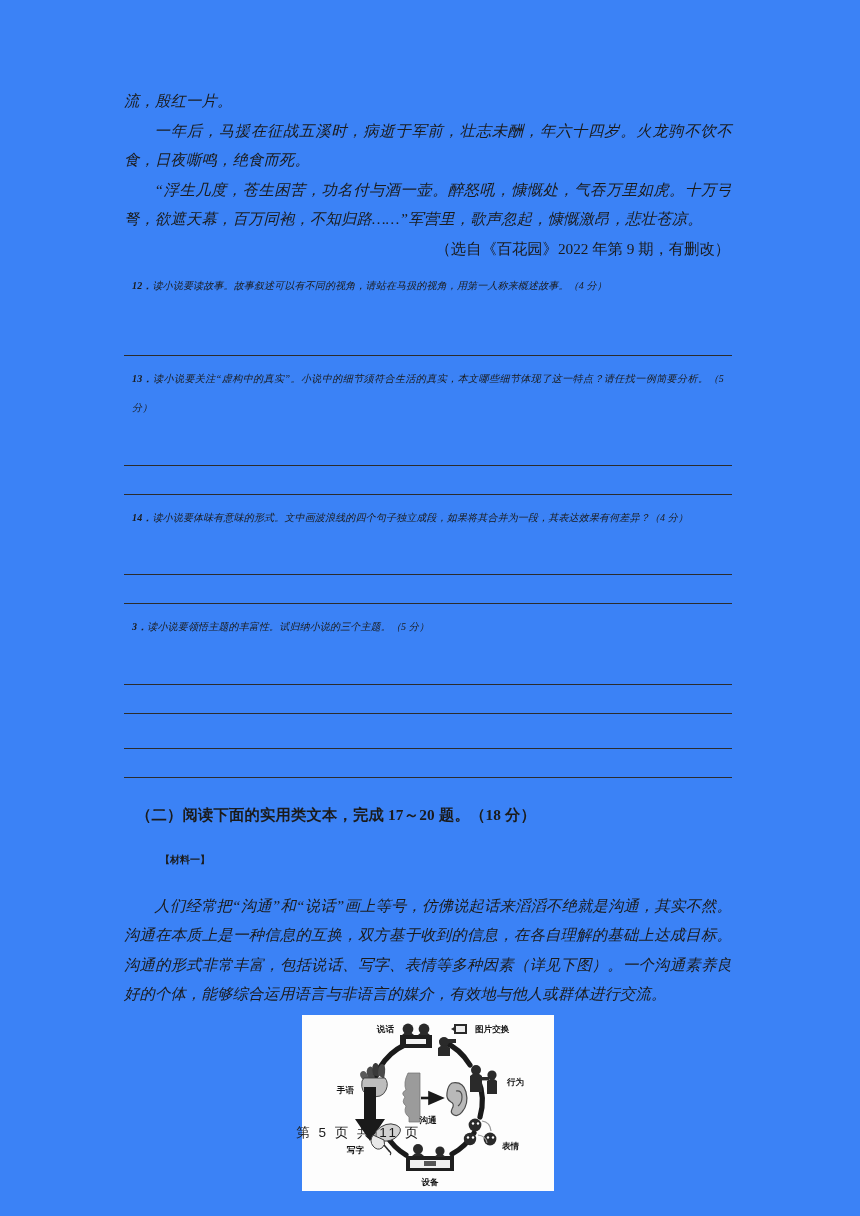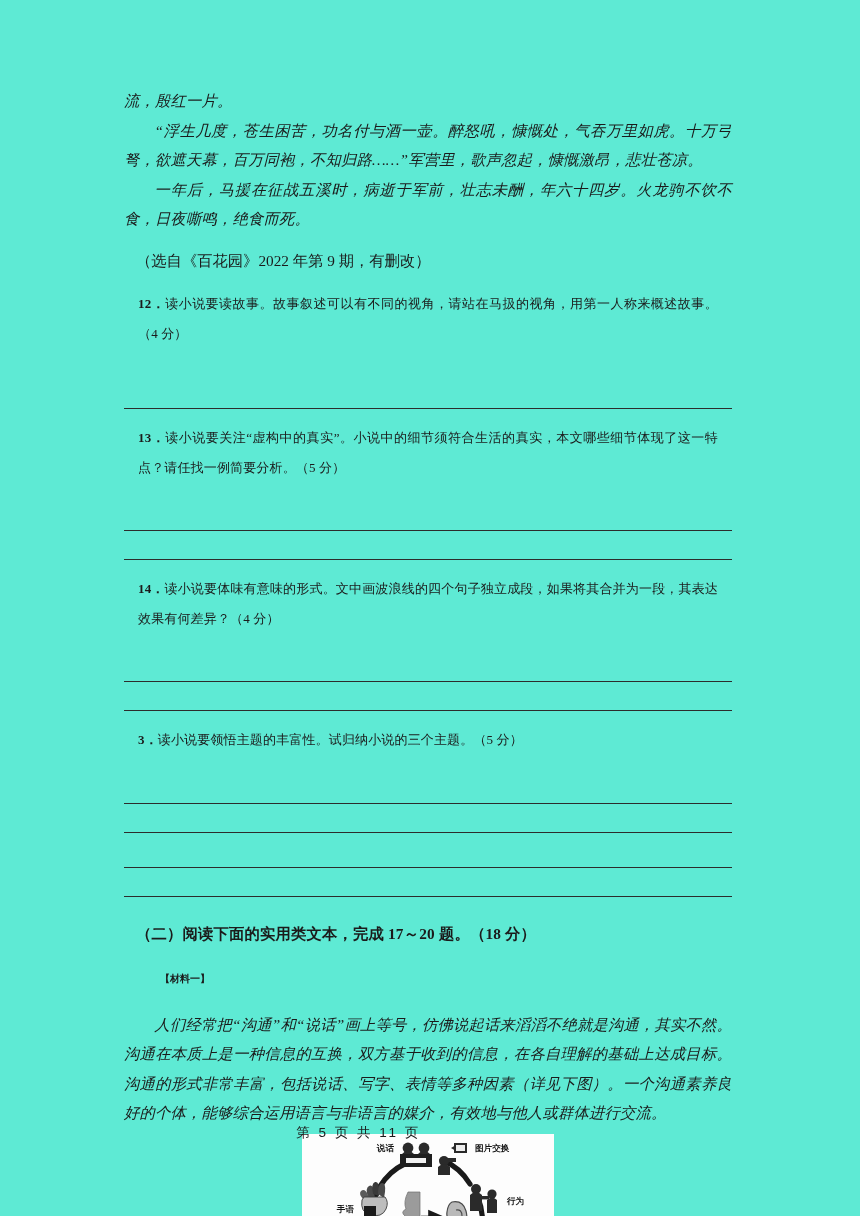--- a/index.html
+++ b/index.html
@@ -9,21 +9,21 @@
     background: #ffffff;
   }
   body {
     font-family: "Liberation Serif", "DejaVu Serif", serif;
     color: #1b1b1b;
   }
   .page {
     position: relative;
     width: 860px;
     height: 1216px;
-    background: #5eead4;
+    background: #3b82f6;
     overflow: hidden;
     box-sizing: border-box;
   }
   .content {
     position: absolute;
     left: 124px;
     top: 86px;
     width: 608px;
   }
 
@@ -39,33 +39,34 @@
   .para.indent {
     text-indent: 2em;
   }
   .para.kai {
     font-family: "Liberation Serif", "DejaVu Serif", serif;
     font-style: italic;
   }
   .source-line {
     font-size: 15.3px;
     line-height: 29.5px;
-    text-align: left;
-    margin: 12px;
+    text-align: right;
+    margin: 0;
     padding-right: 2px;
   }
 
   
   .question {
-    font-size: 13px;
+    font-size: 10px;
     line-height: 29.5px;
     text-align: justify;
     text-justify: inter-ideograph;
-    margin: 14px;
+    margin: 8px;
     letter-spacing: 0.15px;
+    font-style: italic;
   }
   .question .qnum {
     font-weight: bold;
   }
 
   
   .answer-lines {
     width: 100%;
   }
   .answer-line {
@@ -126,22 +127,22 @@
     font-family: "Liberation Sans", "DejaVu Sans", sans-serif;
   }
 </style>
 </head>
 <body>
 
 <div class="page">
   <div class="content">
 
     <p class="para kai">流，殷红一片。</p>
+    <p class="para kai indent">一年后，马援在征战五溪时，病逝于军前，壮志未酬，年六十四岁。火龙驹不饮不食，日夜嘶鸣，绝食而死。</p>
     <p class="para kai indent">“浮生几度，苍生困苦，功名付与酒一壶。醉怒吼，慷慨处，气吞万里如虎。十万弓弩，欲遮天幕，百万同袍，不知归路……”军营里，歌声忽起，慷慨激昂，悲壮苍凉。</p>
-    <p class="para kai indent">一年后，马援在征战五溪时，病逝于军前，壮志未酬，年六十四岁。火龙驹不饮不食，日夜嘶鸣，绝食而死。</p>
     <p class="source-line">（选自《百花园》2022 年第 9 期，有删改）</p>
 
     <div>
       <p class="question"><span class="qnum">12．</span><span>读小说要读故事。故事叙述可以有不同的视角，请站在马扱的视角，用第一人称来概述故事。（4 分）</span></p>
       <div class="answer-lines">
         <div class="gap-18"></div>
         <div class="answer-line"></div>
       </div>
     </div>
 

